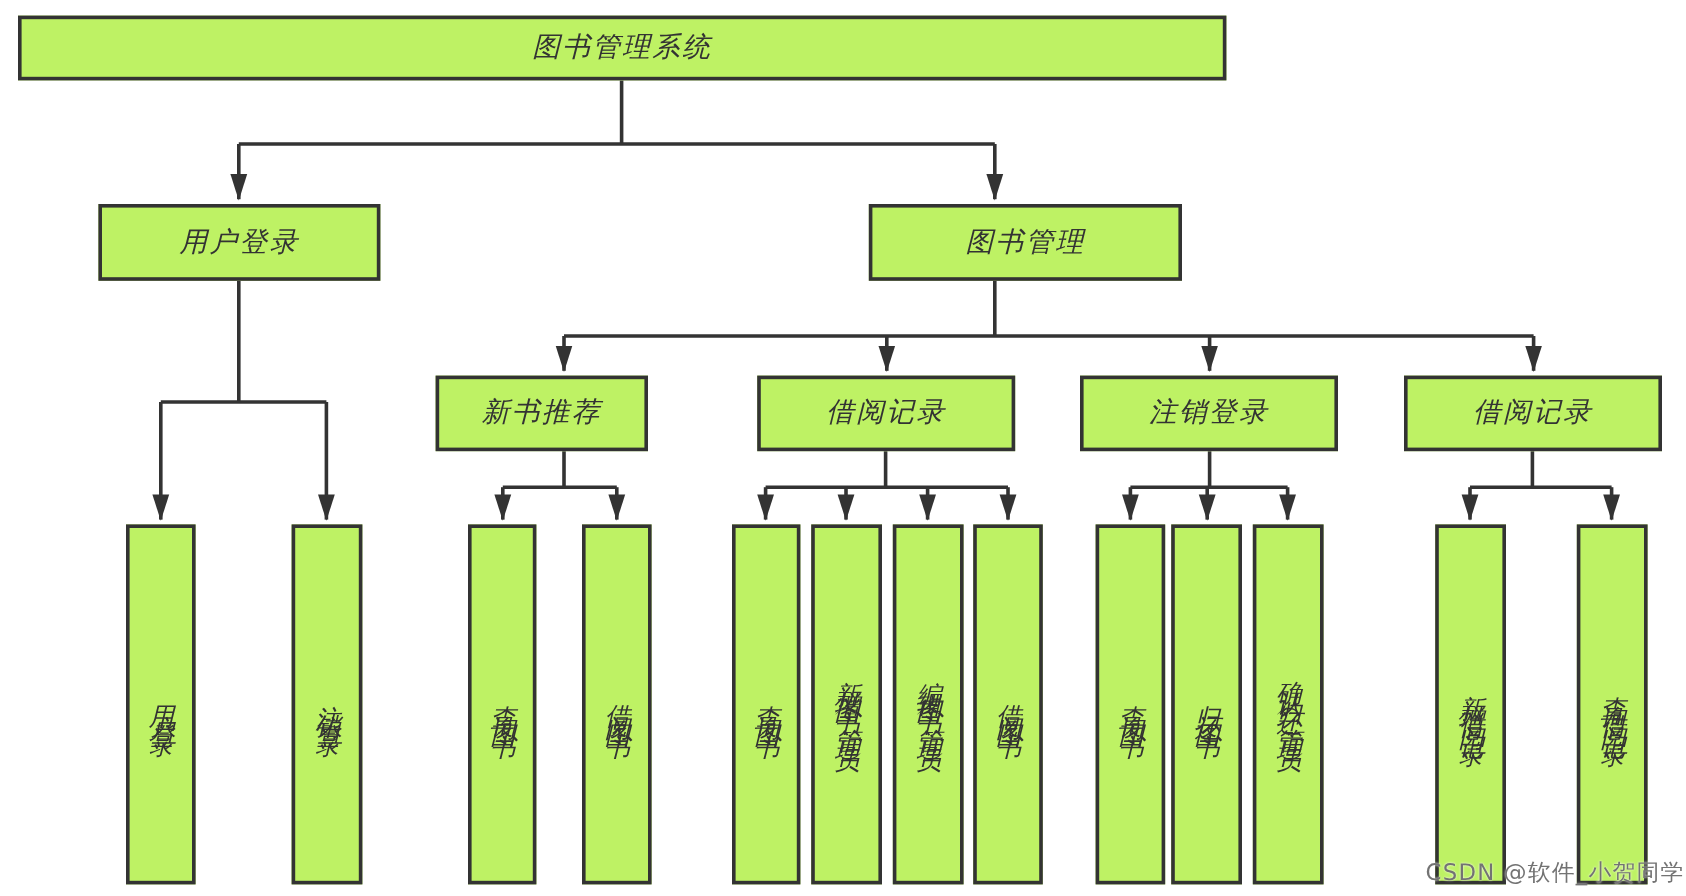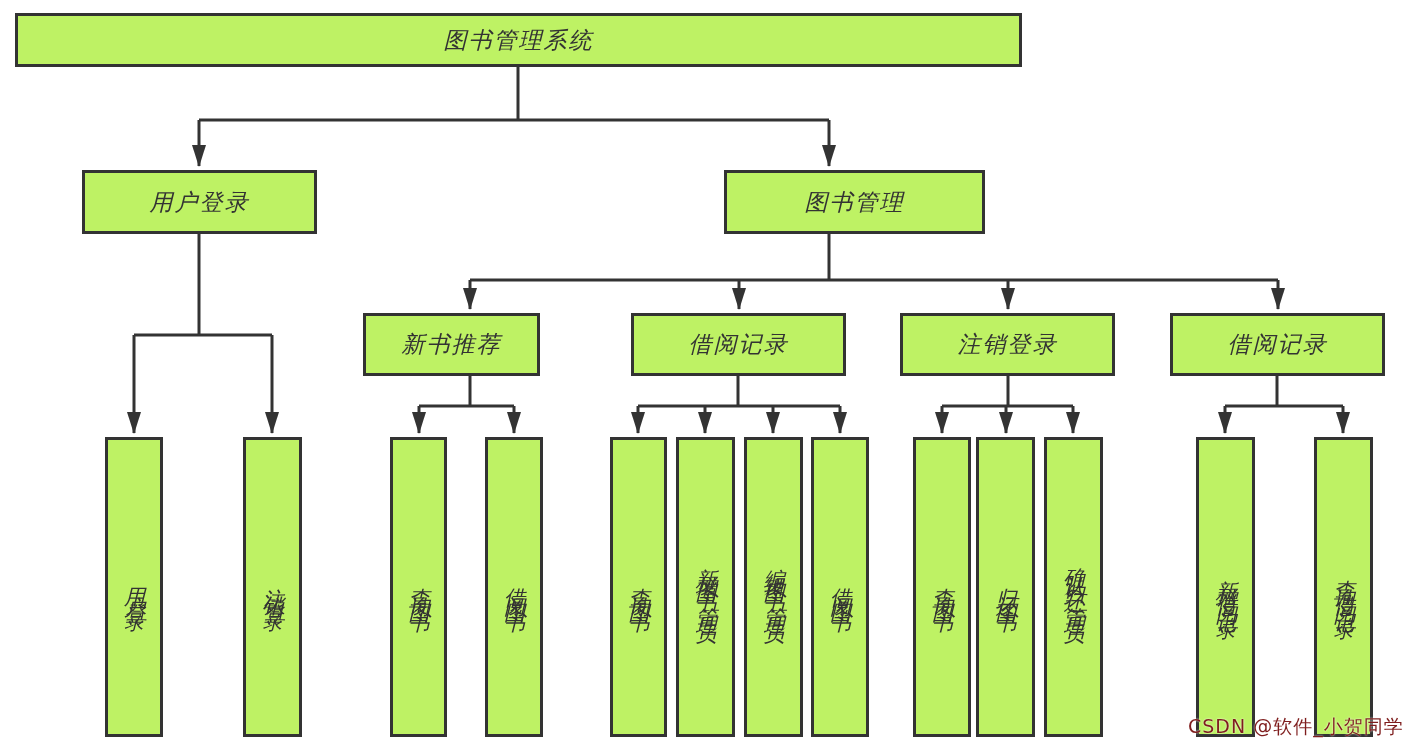--- a/index.html
+++ b/index.html
@@ -17,21 +17,21 @@
   .hbox span{
     font-size:23px;color:#333333;letter-spacing:2px;line-height:1;white-space:nowrap;
   }
   .vbox{top:437px;height:300px;}
   .vbox span{
     writing-mode:vertical-rl;text-orientation:mixed;
     font-size:21px;color:#333333;letter-spacing:8px;line-height:1;
   }
   #watermark{
     position:absolute;left:1188px;top:714px;width:212px;
-    font-size:19px;color:#7f1d1d;letter-spacing:1px;white-space:nowrap;
+    font-size:19px;color:#737373;letter-spacing:1px;white-space:nowrap;
     text-shadow:0 0 2px #ffffff;
   }
 </style>
 </head>
 <body>
 
 <div id="stage">
 
   <svg id="wires" viewBox="0 0 1405 747" xmlns="http://www.w3.org/2000/svg">
     <defs>

